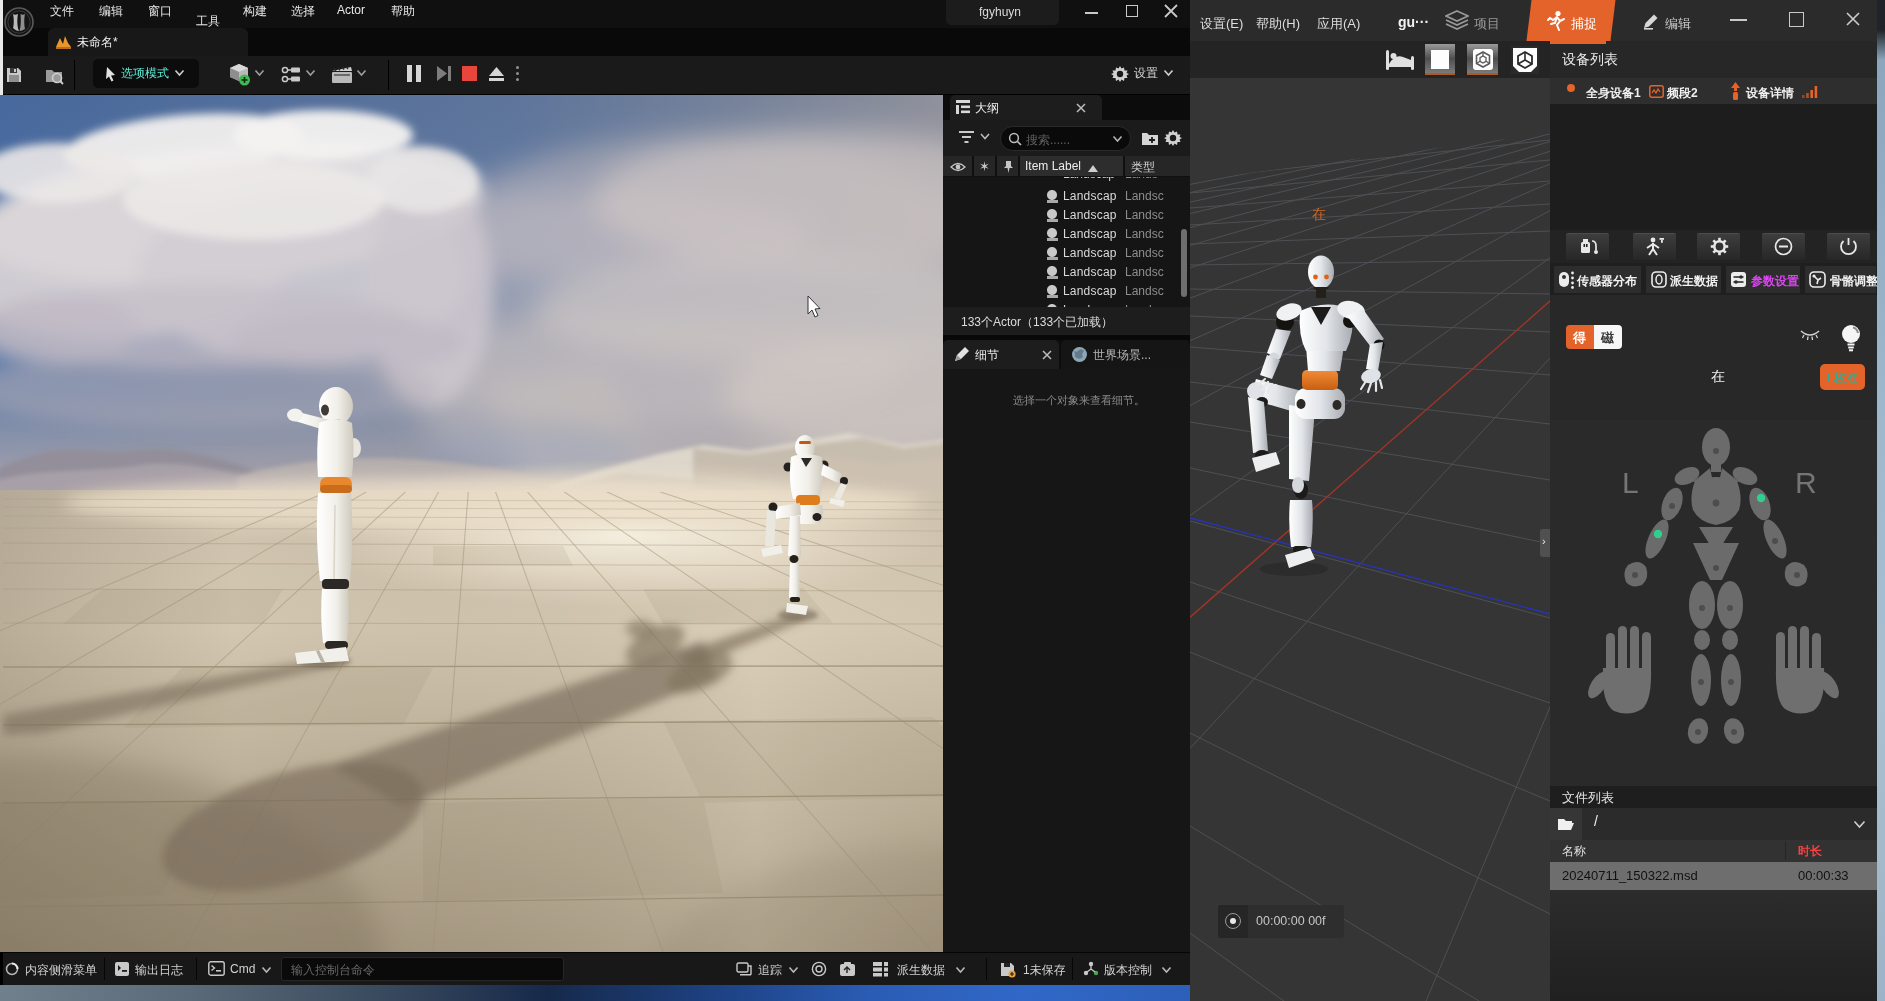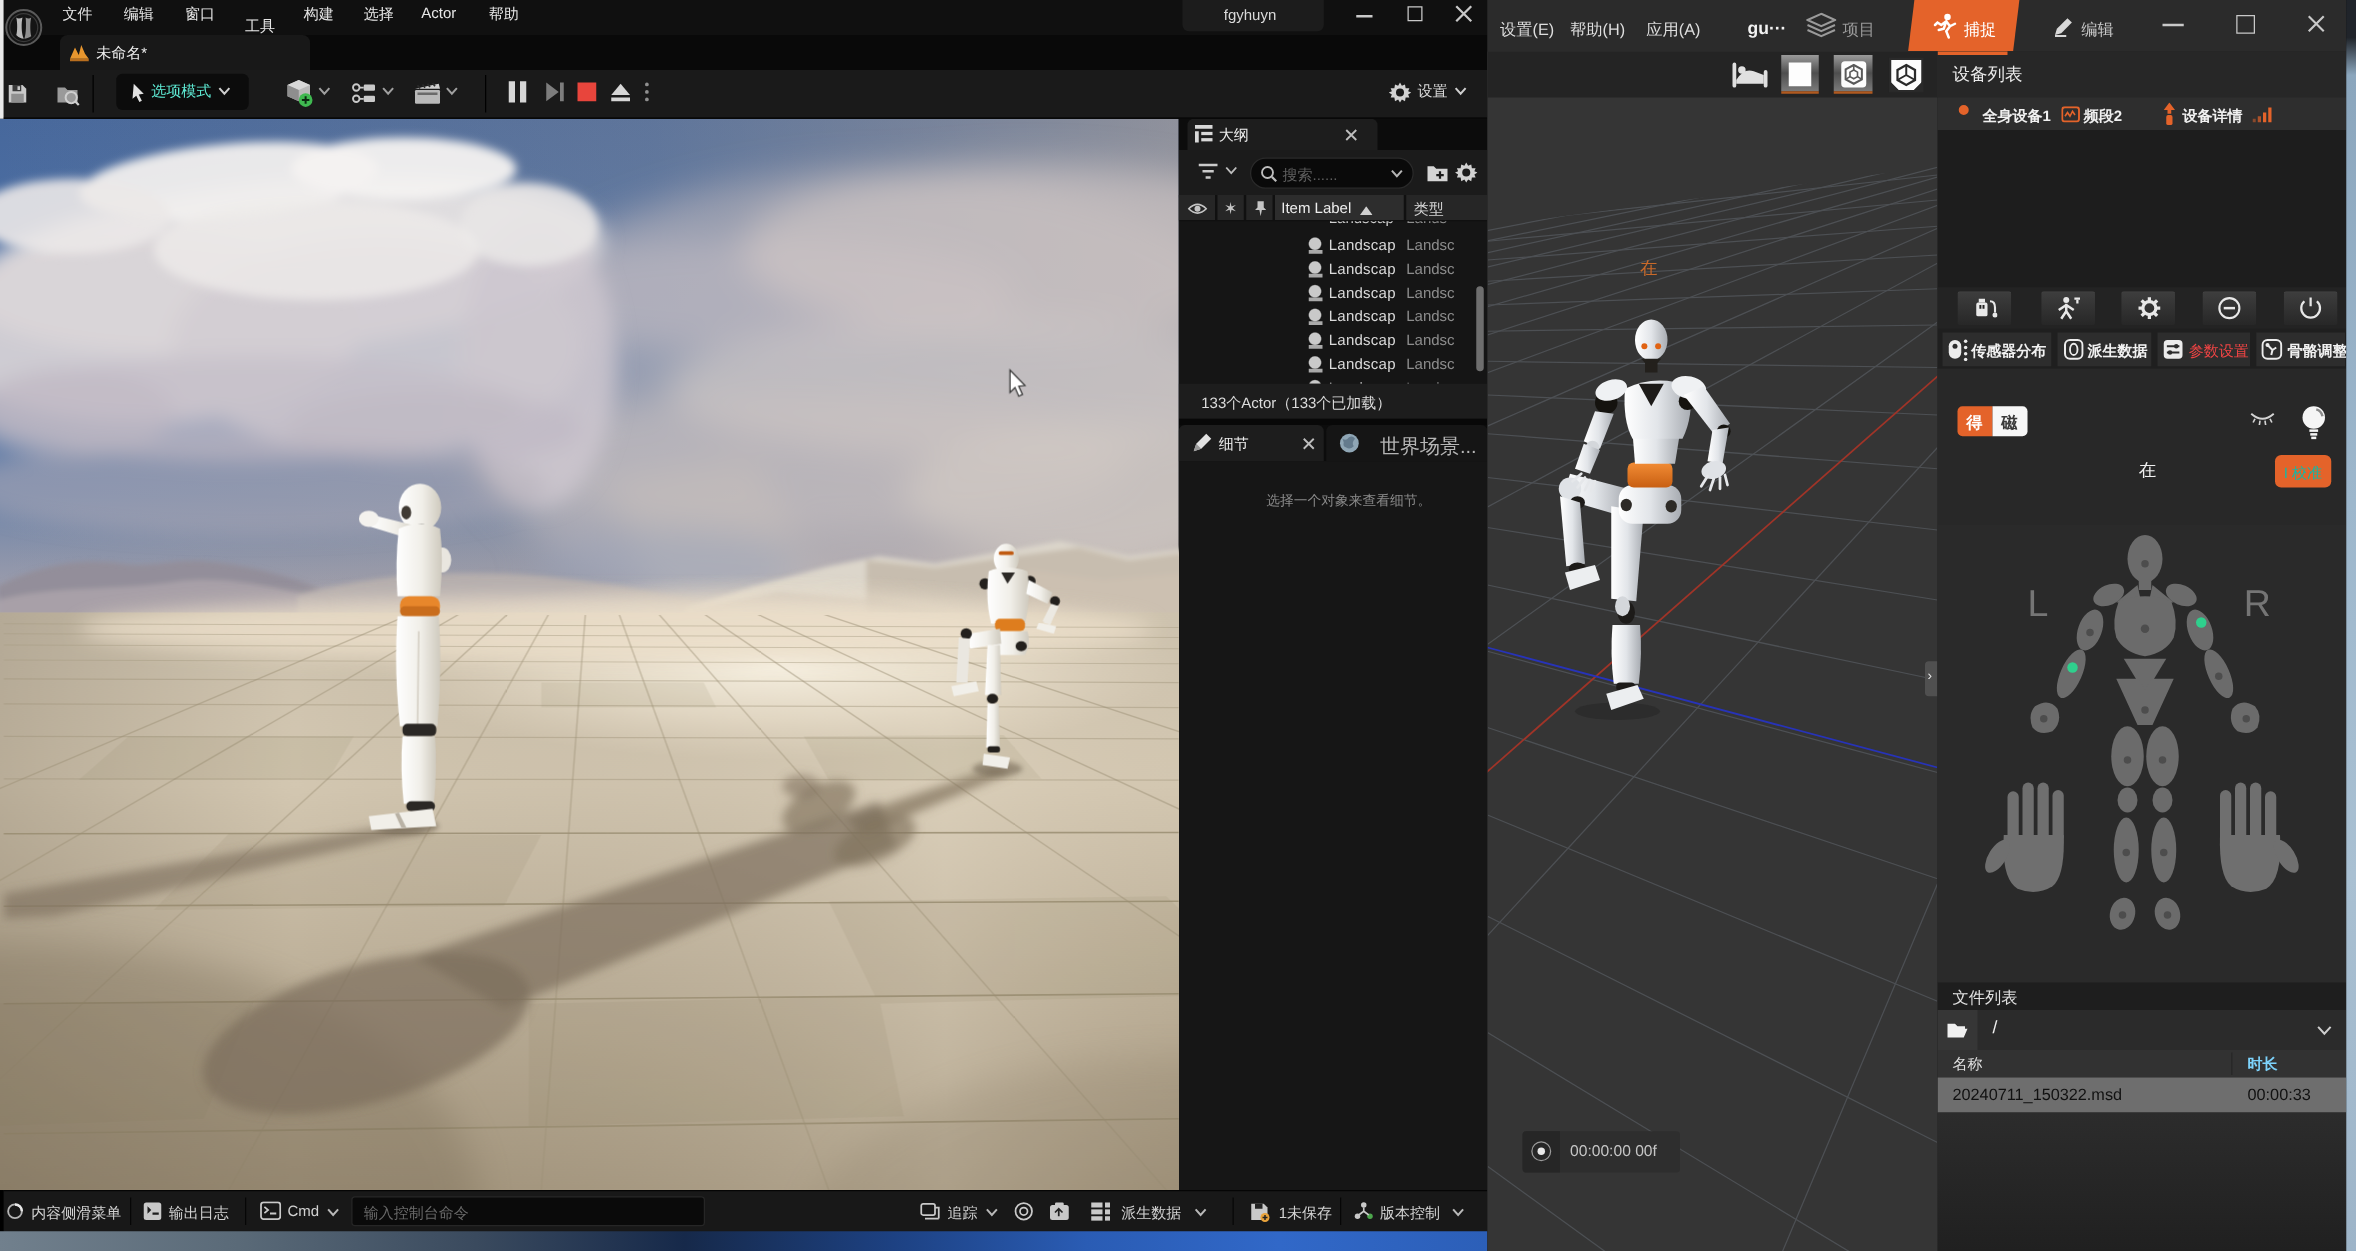--- a/index.html
+++ b/index.html
@@ -445,21 +445,21 @@
           <path d="M2,15 L4,9 L8,13 Z" fill="#9a9a9a"></path>
     </svg>
     <span class="txt" style="left:32px;top:252px;font-size:12px;color:#ededed;">细节</span>
     <svg class="abs" style="left:99px;top:255px;" width="10" height="10" viewBox="0 0 10 10">
           <path d="M1,1 L9,9 M9,1 L1,9" stroke="#bdbdbd" stroke-width="1.5"></path>
         </svg>
     <svg class="abs" style="left:128px;top:251px;" width="17" height="17" viewBox="0 0 17 17">
       <circle cx="8.5" cy="8.5" r="7.5" fill="#8fa6b5"></circle>
       <path d="M3,5 Q6,7 8,4 Q11,2 13,5 Q10,8 12,11 Q9,14 6,12 Q3,11 4,8 Z" fill="#5f7788" opacity="0.9"></path>
     </svg>
-    <span class="txt" style="left:150px;top:252px;font-size:16px;color:#b5b5b5;margin-left:11px;">世界场景...</span>
+    <span class="txt" style="left:150px;top:252px;font-size:12px;color:#b5b5b5;">世界场景...</span>
 
     <div class="abs" style="left:0;top:274px;width:247px;height:583px;background:#161616;"></div>
     <span class="txt" style="left:70px;top:298px;font-size:11px;color:#8a8a8a;">选择一个对象来查看细节。</span>
   </div>
 
   <div class="abs" id="ue-bottom" style="left:0;top:952px;width:1187px;height:33px;background:#181818;border-top:1px solid #050505;">
     <svg class="abs" style="left:2px;top:9px;" width="14" height="14" viewBox="0 0 14 14">
           <circle cx="7" cy="7" r="5.5" fill="none" stroke="#b5b5b5" stroke-width="1.5"></circle>
           <path d="M7,1.5 A5.5,5.5 0 0 1 12.5,7" stroke="#e8e8e8" stroke-width="2" fill="none"></path>
         </svg>
@@ -815,21 +815,21 @@
           <ellipse cx="8" cy="8.5" rx="3" ry="4.5" fill="none" stroke="#ececec" stroke-width="1.5"></ellipse>
         </svg>
     <span class="txt" style="left:120px;top:232px;font-size:12px;color:#f2f2f2;font-weight:bold;">派生数据</span>
     <svg class="abs" style="left:180px;top:230px;" width="17" height="17" viewBox="0 0 17 17">
       <rect x="1" y="1" width="15" height="15" rx="3" fill="#ececec"></rect>
       <line x1="3.5" y1="6" x2="13.5" y2="6" stroke="#2d2d2d" stroke-width="1.6"></line>
           <circle cx="11" cy="6" r="1.8" fill="#2d2d2d"></circle>
       <line x1="3.5" y1="11" x2="13.5" y2="11" stroke="#2d2d2d" stroke-width="1.6"></line>
           <circle cx="6" cy="11" r="1.8" fill="#2d2d2d"></circle>
     </svg>
-    <span class="txt" style="left:201px;top:232px;font-size:12px;color:#ef4444;font-weight:normal;text-align:right;">参数设置</span>
+    <span class="txt" style="left:201px;top:232px;font-size:12px;color:#d946ef;font-weight:bold;text-align:right;">参数设置</span>
     <svg class="abs" style="left:259px;top:230px;" width="17" height="17" viewBox="0 0 17 17">
       <rect x="1" y="1" width="15" height="15" rx="4" fill="none" stroke="#ececec" stroke-width="1.6"></rect>
       <path d="M5,5 L9,9 M9,9 L12,7 M9,9 L8,13" stroke="#ececec" stroke-width="1.6" fill="none"></path>
           <circle cx="5" cy="5" r="1.6" fill="#ececec"></circle>
     </svg>
     <span class="txt" style="left:280px;top:232px;font-size:12px;color:#f2f2f2;font-weight:bold;">骨骼调整</span>
 
     <div class="abs" style="left:0;top:254px;width:327px;height:125px;background:#282828;"></div>
     <div class="abs" style="left:16px;top:284px;width:28px;height:24px;background:#e4632a;border-radius:4px 0 0 4px;"></div>
     <span class="txt" style="left:23px;top:288px;font-size:13px;color:#fff;font-weight:bold;">得</span>
@@ -927,21 +927,21 @@
     <svg class="abs" style="left:7px;top:776px;" width="18" height="14" viewBox="0 0 18 14">
           <path d="M1,2 L7,2 L9,4 L15,4 L15,6 L17,6 L14,13 L1,13 Z" fill="#f0f0f0"></path>
         </svg>
     <span class="txt" style="left:44px;top:772px;font-size:14px;color:#f0f0f0;">/</span>
     <svg class="abs" style="left:303px;top:779px;" width="13" height="9" viewBox="0 0 13 9">
           <path d="M1.5,1.5 L6.5,7 L11.5,1.5" stroke="#cfcfcf" stroke-width="1.6" fill="none"></path>
         </svg>
     <div class="abs" style="left:0;top:799px;width:327px;height:22px;background:#323232;"></div>
     <div class="abs" style="left:235px;top:801px;width:1px;height:18px;background:#262626;"></div>
     <span class="txt" style="left:12px;top:802px;font-size:12px;color:#e0e0e0;font-weight:normal;">名称</span>
-    <span class="txt" style="left:248px;top:802px;font-size:12px;color:#7dd3fc;font-weight:bold;">时长</span>
+    <span class="txt" style="left:248px;top:802px;font-size:12px;color:#ef4444;font-weight:bold;">时长</span>
     <div class="abs" style="left:0;top:821px;width:327px;height:28px;background:#6e6e6e;"></div>
     <span class="txt" style="left:12px;top:827px;font-size:13px;color:#111;">20240711_150322.msd</span>
     <span class="txt" style="left:248px;top:827px;font-size:13px;color:#111;">00:00:33</span>
     <div class="abs" style="left:0;top:849px;width:327px;height:111px;background:linear-gradient(180deg,#2c2c2c,#202020);"></div>
   </div>
 </div>
 
 <div class="abs" style="left:1877px;top:0;width:8px;height:1001px;background:linear-gradient(180deg,#20242a 0%,#20242a 3%,#8ba6bd 6%,#9db7cc 40%,#a9c0d2 70%,#9db4c8 100%);"></div>
 
 </div>

